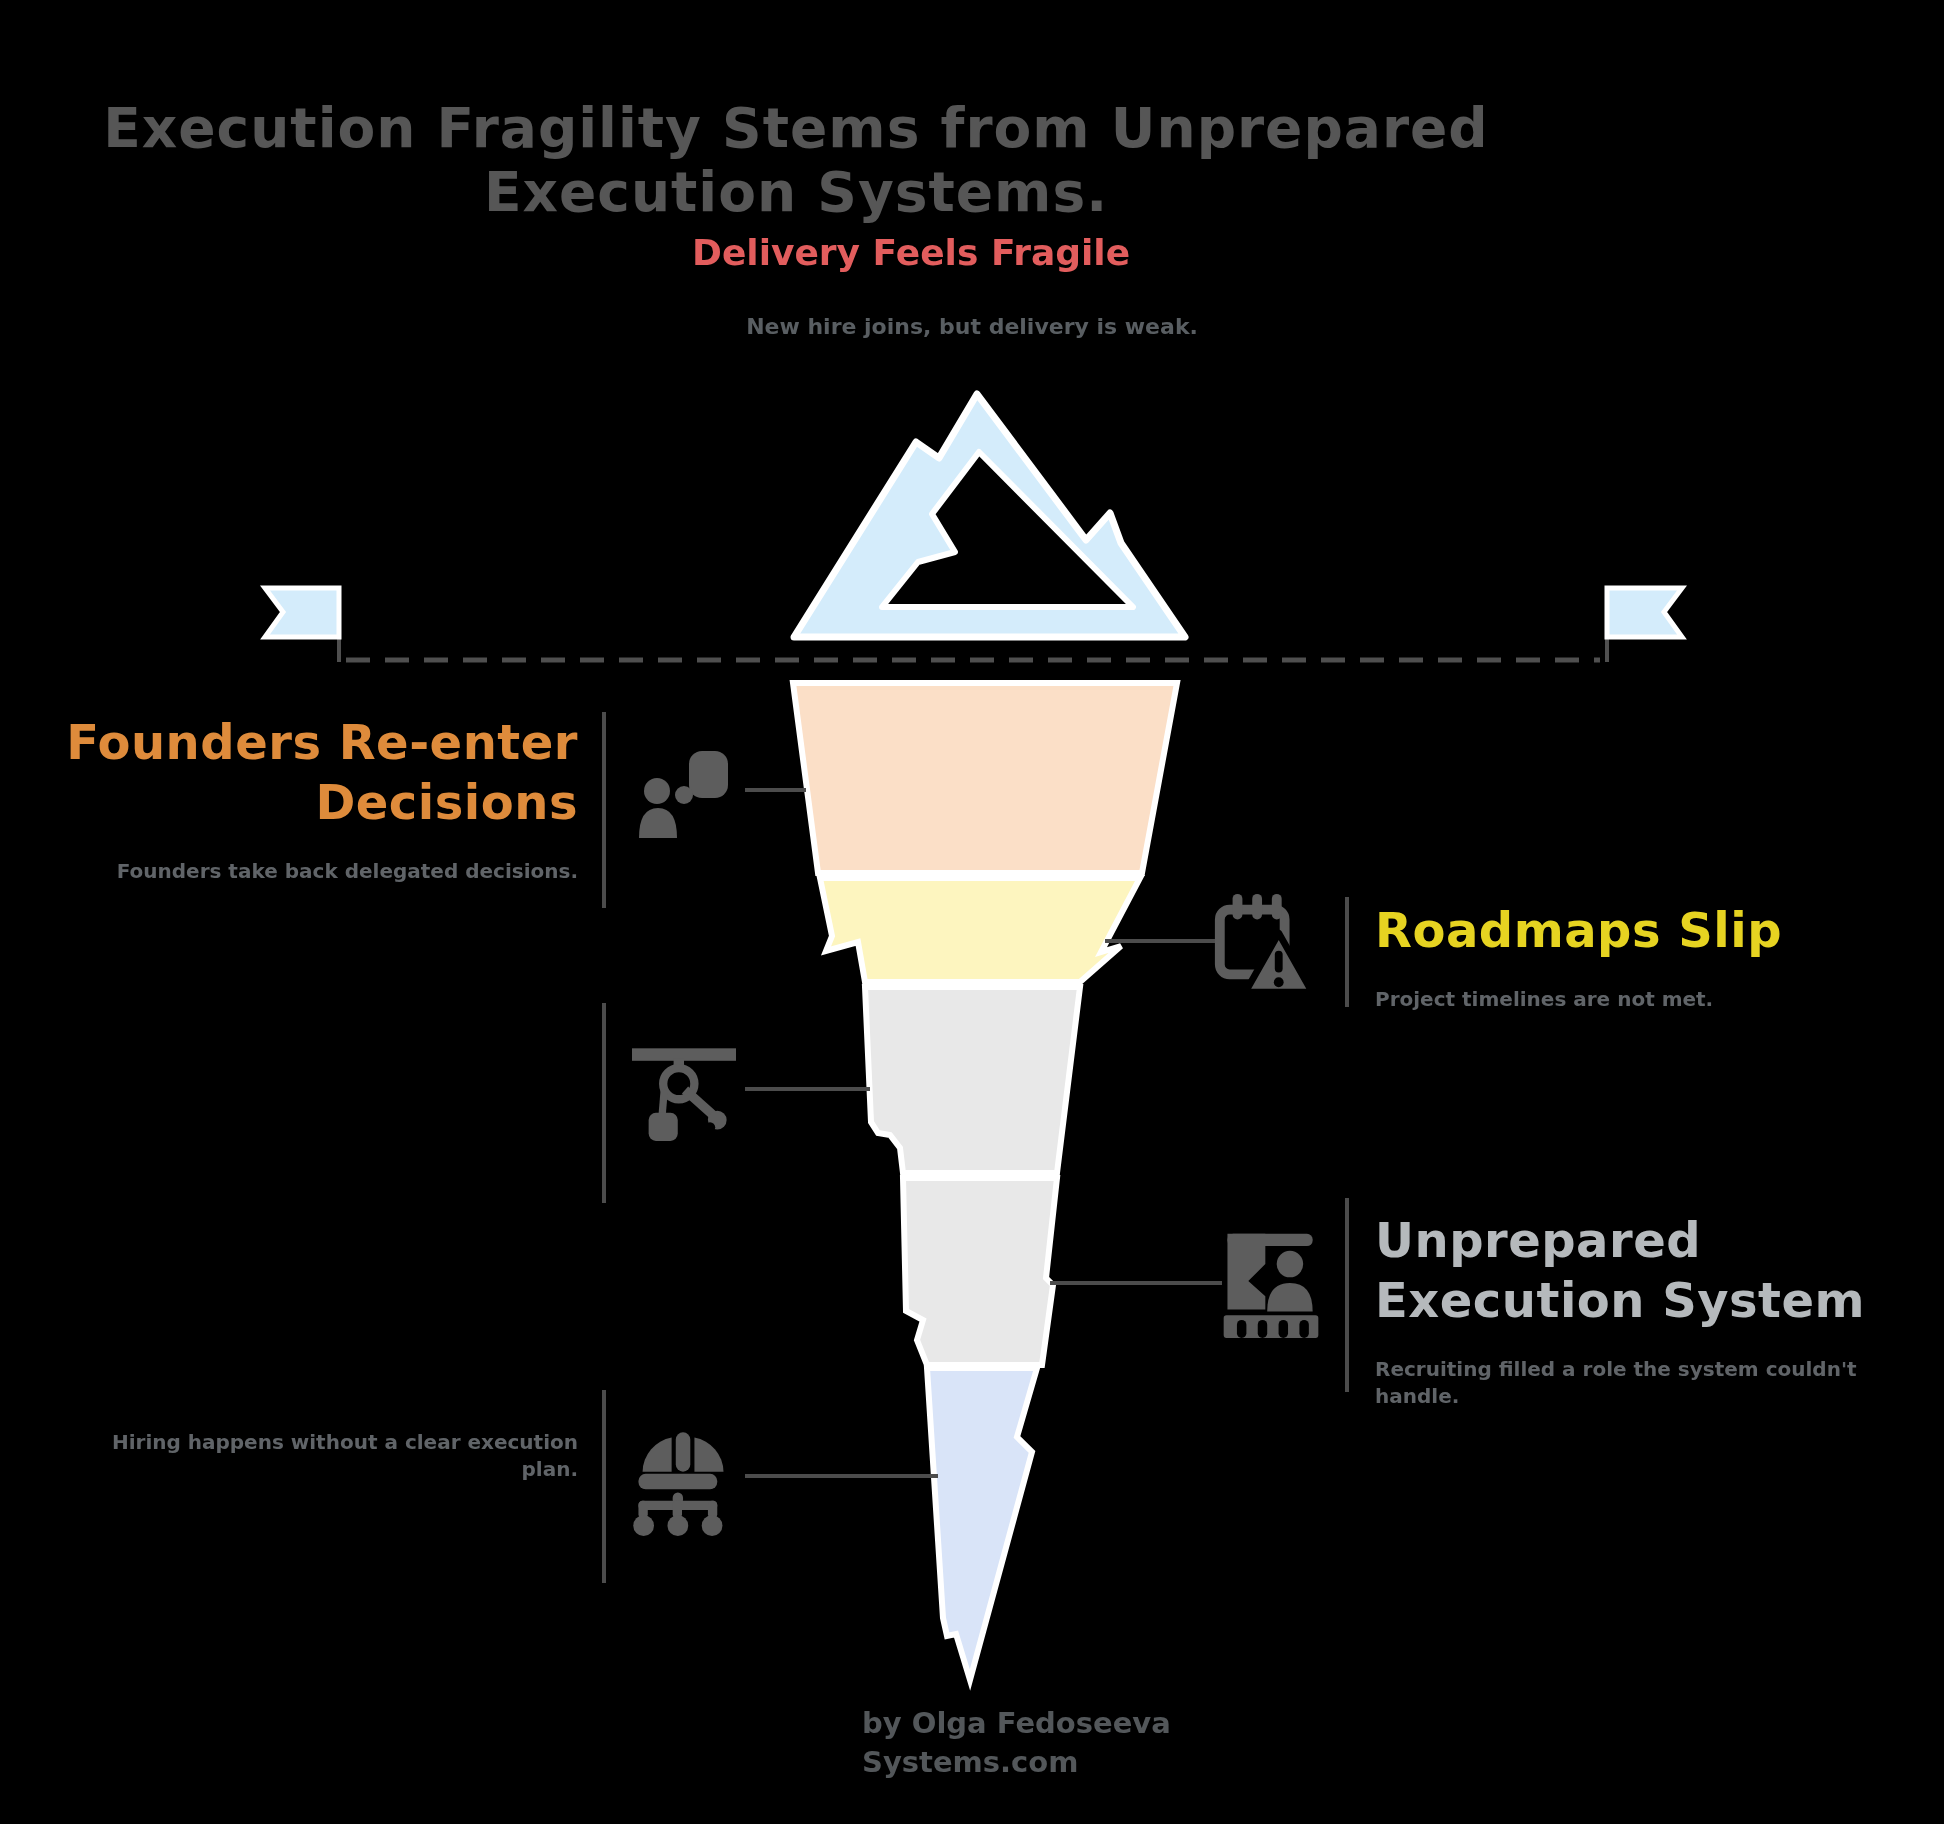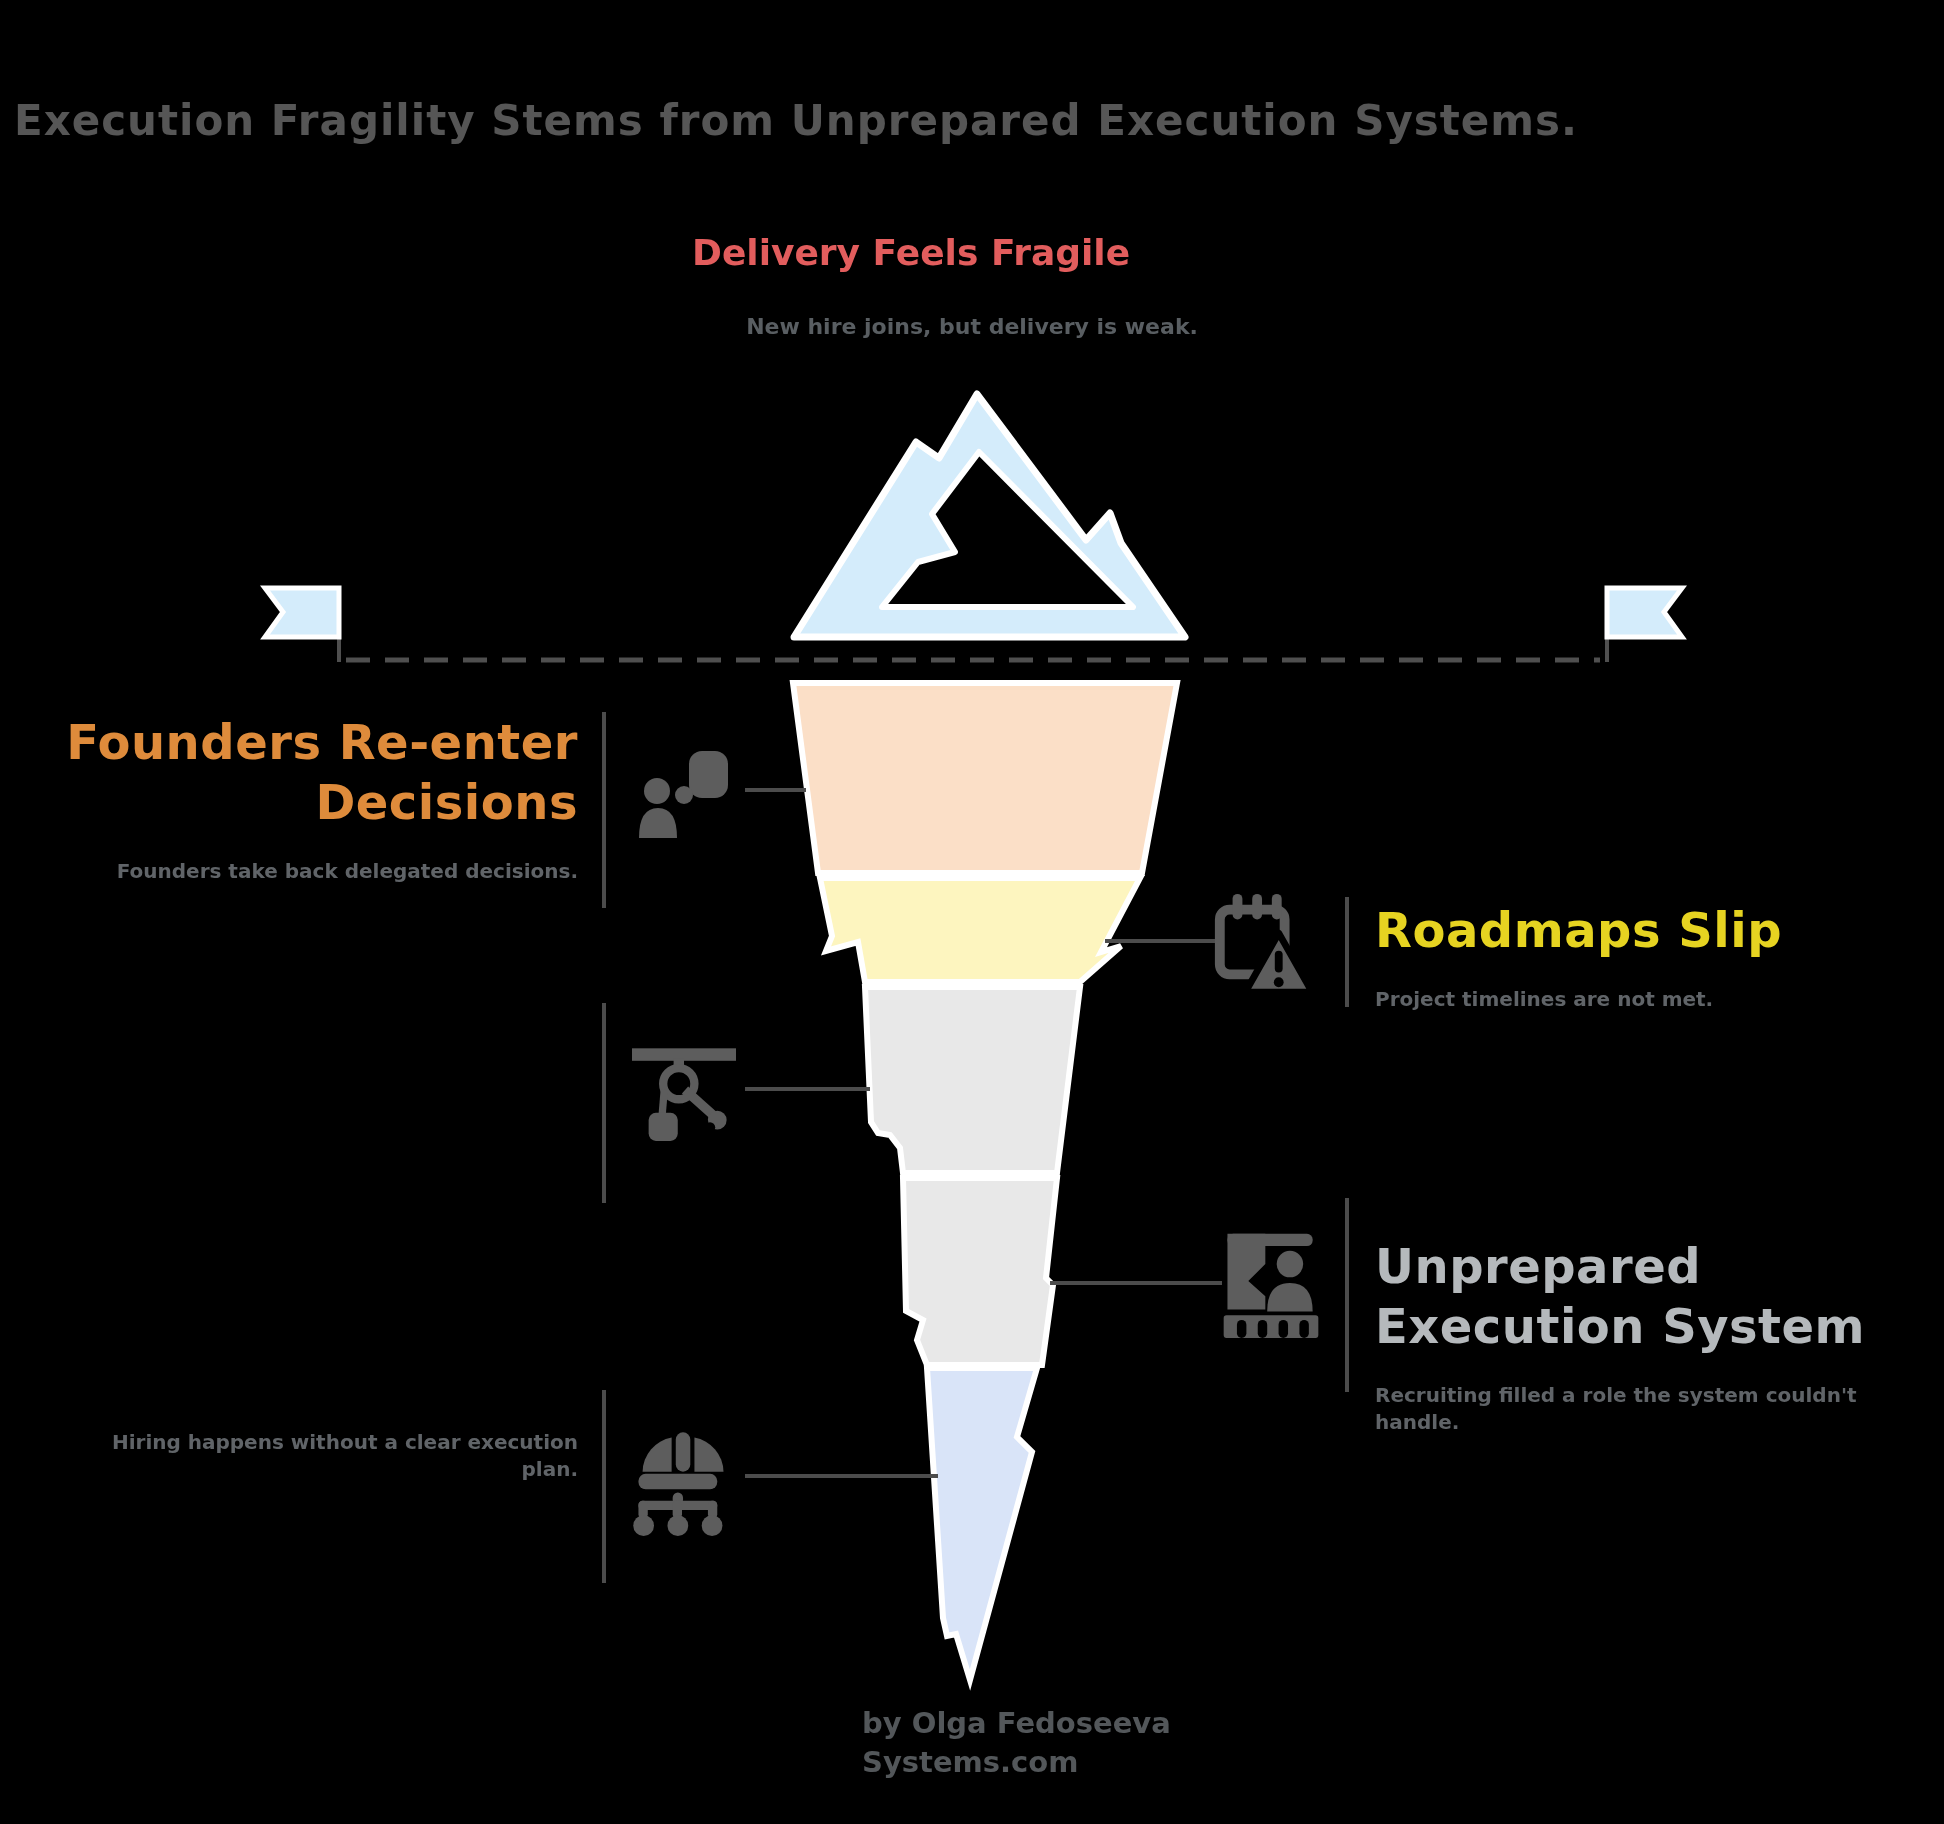--- a/index.html
+++ b/index.html
@@ -1,19 +1,19 @@
 <!DOCTYPE html>
 <html><head>
 <meta charset="utf-8">
 <style>
   html,body{margin:0;padding:0;background:#000;}
   .stage{position:relative;width:1944px;height:1824px;background:#000;overflow:hidden;
          font-family:"DejaVu Sans",sans-serif;font-weight:bold;}
   .abs{position:absolute;}
-  .title{left:0;top:96px;width:1592px;text-align:center;font-size:42px;letter-spacing:1px;color:#565656;}
+  .title{left:0;top:96px;width:1592px;text-align:center;font-size:55px;letter-spacing:1px;color:#565656;}
   .surface-heading{left:692px;top:232px;width:560px;font-size:36px;color:#e25d5d;}
   .surface-body{left:692px;top:312px;width:560px;text-align:center;font-size:22px;line-height:1.35;color:#595e62;}
   .sec{position:absolute;}
   .sec .h{font-size:48px;line-height:1.25;letter-spacing:.5px;}
   .sec .b{font-size:20px;line-height:1.35;color:#606468;margin-top:26px;}
   .sec.left{text-align:right;width:520px;left:58px;}
   .sec.right{text-align:left;width:540px;left:1375px;}
   .c-orange{color:#de8b3b}.c-yellow{color:#e6d321}.c-gray{color:#b5b9bc}.c-blue{color:#4a80d9}
   .vdiv{position:absolute;width:4px;background:#4c4c4c;}
   .icon{position:absolute;}
@@ -94,21 +94,21 @@
       <rect x="40" y="18" width="10" height="10" fill="#5d5d5d"></rect>
       <circle cx="45" cy="42" r="15" fill="none" stroke="#5d5d5d" stroke-width="8"></circle>
       <line x1="31" y1="48" x2="29" y2="72" stroke="#5d5d5d" stroke-width="7"></line>
       <rect x="16" y="70" width="28" height="27" rx="7" fill="#5d5d5d"></rect>
       <line x1="51" y1="48" x2="79" y2="73" stroke="#5d5d5d" stroke-width="9"></line>
       <circle cx="82" cy="77" r="9" fill="#5d5d5d"></circle>
       <circle cx="75" cy="84" r="5" fill="#000000"></circle>
     </svg>
   </div>
 
-  <div class="sec right" style="top:1236px;">
+  <div class="sec right" style="top:1210px;">
     <div class="h c-gray">Unprepared Execution System</div>
     <div class="b">Recruiting filled a role the system couldn't handle.</div>
   </div>
   <div class="vdiv" style="left:1345px;top:1198px;height:194px;"></div>
   <div class="icon" style="left:1218px;top:1228px;">
     <svg width="106" height="110" viewBox="0 0 112 116">
       <rect x="10" y="6" width="90" height="13" rx="6" fill="#5d5d5d"></rect>
       <polygon points="10,6 50,6 50,38 32,56 50,72 50,86 10,86" fill="#5d5d5d"></polygon>
       <circle cx="76" cy="38" r="14" fill="#5d5d5d"></circle>
       <path d="M52,88 q0,-30 24,-30 q24,0 24,30 z" fill="#5d5d5d"></path>

